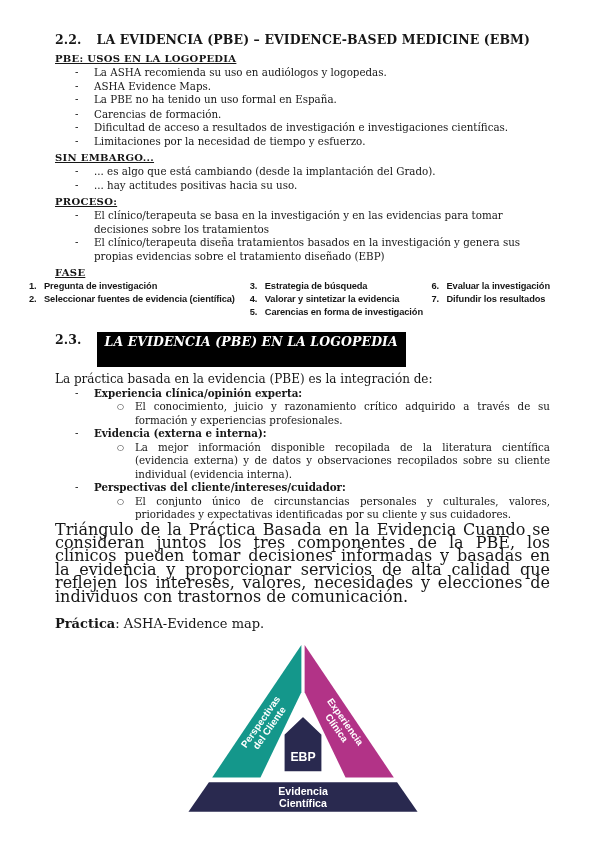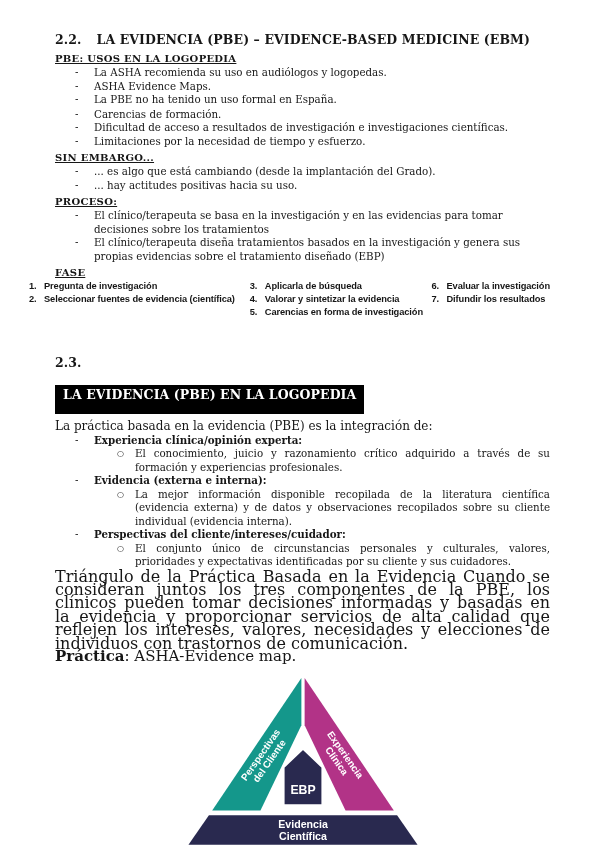--- a/index.html
+++ b/index.html
@@ -4,40 +4,40 @@
 <style>
   * { margin:0; padding:0; box-sizing:border-box; }
   html, body { background:#ffffff; }
   body {
     width:600px; height:848px; overflow:hidden;
     font-family:"DejaVu Serif", serif;
     color:#161616;
     padding:32px 50px 14px 55px;
   }
   .h-sec { display:flex; align-items:flex-start; gap:15px; font-size:12.5px; font-weight:bold; letter-spacing:0.1px; margin-bottom:6px; }
-  .h-sec.second { margin-top:36px;flex-direction:column; }
-  .h-title-hl { background:#000000; color:#ffffff; padding:2px 8px 12px; }
+  .h-sec.second { margin-top:13px; }
+  .h-title-hl { background:#000000; color:#ffffff; padding:2px 8px 18px;font-style:italic; }
   .subhead { font-size:10px; font-weight:bold; text-decoration:underline; letter-spacing:0.3px; margin:4px 0 2px; }
   .b-list { margin-bottom:1px; }
   .b-item { display:flex; margin-left:20px; font-size:10.3px; line-height:13.5px; }
   .b-item .marker { flex:0 0 19px; }
   .b-text { flex:1; }
   .sub-item { display:flex; margin-left:62px; font-size:10.3px; line-height:13.5px; }
   .sub-item .marker2 { flex:0 0 18px; font-size:8px; line-height:13.5px; }
   .sub-text { flex:1; text-align:justify; }
   .bold { font-weight:bold; }
   .fase-grid { display:flex; margin-left:-26px; margin-top:2px; font-family:"Liberation Sans", sans-serif; font-weight:bold; font-size:9.3px; letter-spacing:-0.1px; line-height:13px; }
   .fase-col.c1 { width:226px; }
   .fase-col.c2 { width:186px; }
   .fase-col.c3 { flex:1; }
   .fase-item { display:flex; white-space:nowrap; }
   .fase-num { flex:0 0 15px; }
   .intro-line { font-size:12px; line-height:13.5px; }
   .paragraph { font-size:16px; line-height:13.4px; text-align:justify; }
-  .practica-line { font-size:15px; line-height:13.5px; margin-top:0; }
+  .practica-line { font-size:13px; line-height:13.5px; margin-top:14px; }
   .diagram-wrap { text-align:center; margin-top:10px; }
   .svg-label { font-family:"Liberation Sans", sans-serif; font-weight:bold; fill:#ffffff; }
 </style>
 </head>
 <body>
 
 <div class="page">
 
   <div class="h-sec">
     <span>2.2.</span>
@@ -107,21 +107,21 @@
         <span>Pregunta de investigación</span>
       </div>
       <div class="fase-item">
         <span class="fase-num">2.</span>
         <span>Seleccionar fuentes de evidencia (científica)</span>
       </div>
     </div>
     <div class="fase-col c2">
       <div class="fase-item">
         <span class="fase-num">3.</span>
-        <span>Aplicarla de búsqueda</span>
+        <span>Estrategia de búsqueda</span>
       </div>
       <div class="fase-item">
         <span class="fase-num">4.</span>
         <span>Valorar y sintetizar la evidencia</span>
       </div>
       <div class="fase-item">
         <span class="fase-num">5.</span>
         <span>Carencias en forma de investigación</span>
       </div>
     </div>

